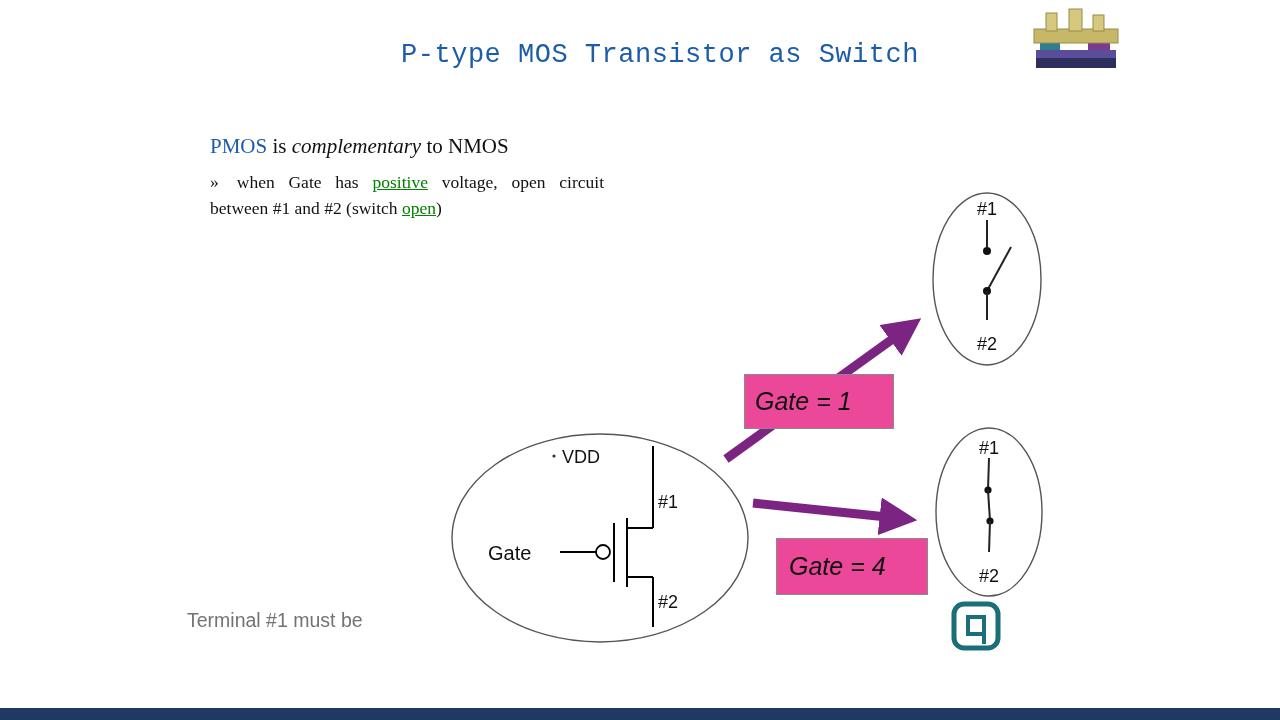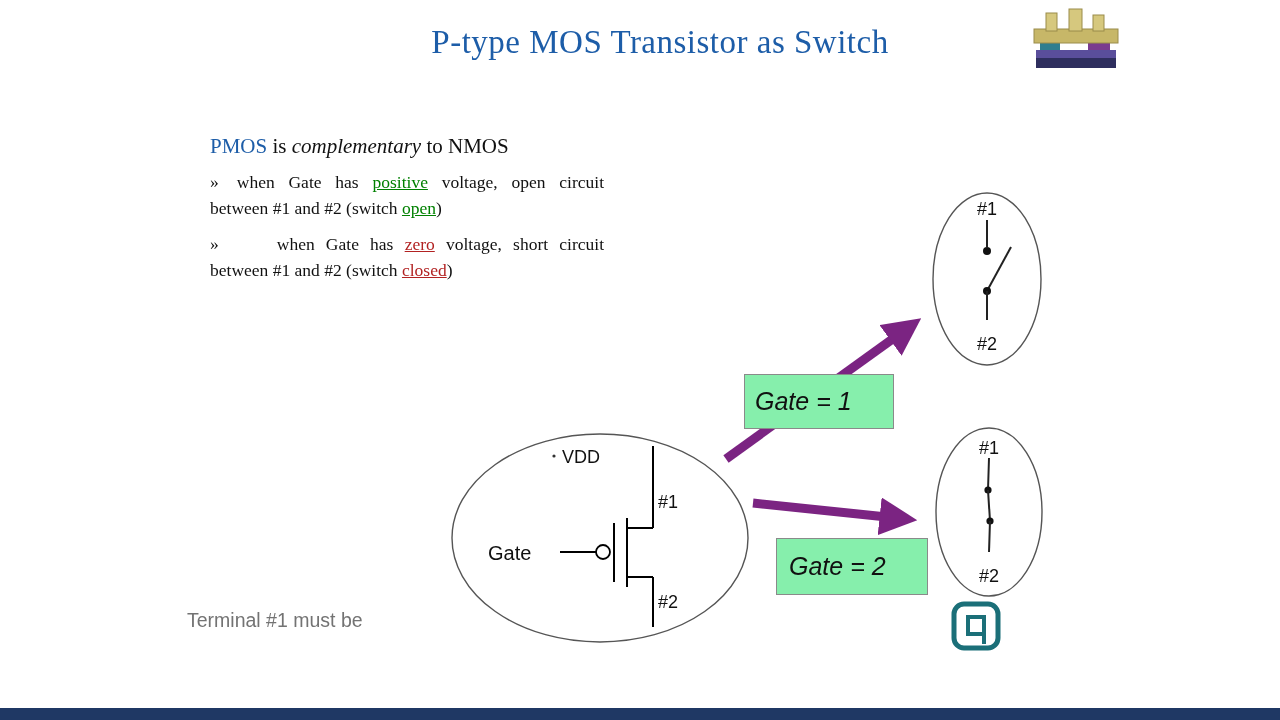--- a/index.html
+++ b/index.html
@@ -2,39 +2,39 @@
 <html><head>
 <meta charset="utf-8">
 <style>
   html,body{margin:0;padding:0;}
   body{
     width:1280px;height:720px;position:relative;background:#ffffff;
     font-family:"Liberation Serif",serif;overflow:hidden;
   }
   
   .title{
-    position:absolute;left:160px;top:24px;width:1000px;text-align:center;
-    font-size:33px;color:#1D5DA8;font-family:Liberation Serif, serif;
+    position:absolute;left:160px;top:40px;width:1000px;text-align:center;
+    font-size:27px;color:#1D5DA8;font-family:Liberation Mono, monospace;
     letter-spacing:0.5px;
   }
   
   .chip{position:absolute;left:1030px;top:6px;}
   
   .text-block{position:absolute;left:210px;top:134px;width:394px;}
   .intro{font-size:21px;color:#111;margin:0 0 10px 0;}
   .intro .pmos{color:#1D5DA8;}
   .intro .comp{font-style:italic;}
   .bullet{font-size:17.5px;color:#111;text-align:justify;line-height:1.5;margin:0 0 9px 0;}
   .marker1{margin-right:18px;}
   .marker2{margin-right:58px;}
   .hl-green{color:#008000;text-decoration:underline;}
   .hl-red{color:#B22222;text-decoration:underline;}
   
   .gatebox{
-    position:absolute;border:1px solid #8a8a8a;background:#86efac;
+    position:absolute;border:1px solid #8a8a8a;background:#ec4899;
     font-family:"Liberation Sans",sans-serif;font-style:italic;font-size:25px;color:#111;
     display:flex;align-items:center;
   }
   .gatebox.g1{left:744px;top:374px;width:138px;height:53px;padding-left:10px;}
   .gatebox.g0{left:776px;top:538px;width:138px;height:55px;padding-left:12px;}
   
   .note{
     position:absolute;left:187px;top:606px;font-family:"Liberation Sans",sans-serif;
     font-size:19.5px;color:#737373;line-height:1.45;
   }
@@ -74,38 +74,37 @@
   <rect x="16" y="7" width="11" height="18" fill="#D6C87E" stroke="#9a8c4a" stroke-width="1"></rect>
   <rect x="39" y="3" width="13" height="22" fill="#D6C87E" stroke="#9a8c4a" stroke-width="1"></rect>
   <rect x="63" y="9" width="11" height="16" fill="#D6C87E" stroke="#9a8c4a" stroke-width="1"></rect>
 </svg>
 
 <div class="text-block">
   <p class="intro"><span class="pmos">PMOS</span><span> is </span><span class="comp">complementary</span><span> to NMOS</span></p>
 
   <p class="bullet"><span class="marker1">»</span><span>when Gate has </span><span class="hl-green">positive</span><span> voltage, open circuit between #1 and #2 (switch </span><span class="hl-green">open</span><span>)</span></p>
 
-  <p class="bullet"><span class="marker2">»</span><span>when Gate has </span><span class="hl-red">zero</span><span> voltage, short circuit between #1 and #2 (switch </span><span class="hl-red">closed</span><span>)</span></p>
 </div>
 
 <svg class="arrows" width="1280" height="720" viewBox="0 0 1280 720">
   <defs>
     <marker id="ah" viewBox="0 0 10 10" refX="7" refY="5" markerWidth="4.2" markerHeight="4.2" orient="auto-start-reverse">
       <path d="M0,0 L10,5 L0,10 z" fill="#7B2482"></path>
     </marker>
   </defs>
   <line x1="726" y1="459" x2="912" y2="325" stroke="#7B2482" stroke-width="9" marker-end="url(#ah)"></line>
   <line x1="753" y1="503" x2="906" y2="519" stroke="#7B2482" stroke-width="9" marker-end="url(#ah)"></line>
 </svg>
 
 <div class="gatebox g1">
     <span>Gate = 1</span>
   </div>
 <div class="gatebox g0">
-    <span>Gate = 2</span>
+    <span>Gate = 4</span>
   </div>
 
 <svg class="diagram" style="left:450px;top:430px;" width="310" height="215">
   <ellipse class="oval" cx="150" cy="108" rx="148" ry="104"></ellipse>
   <circle cx="104" cy="26" r="1.6" fill="#333"></circle>
   <text class="svglabel" x="112" y="33">VDD</text>
   <g>
     <line class="wire" x1="203" y1="16" x2="203" y2="98"></line>
     <line class="wire" x1="203" y1="98" x2="177" y2="98"></line>
     <line class="wire" x1="177" y1="88" x2="177" y2="157"></line>

